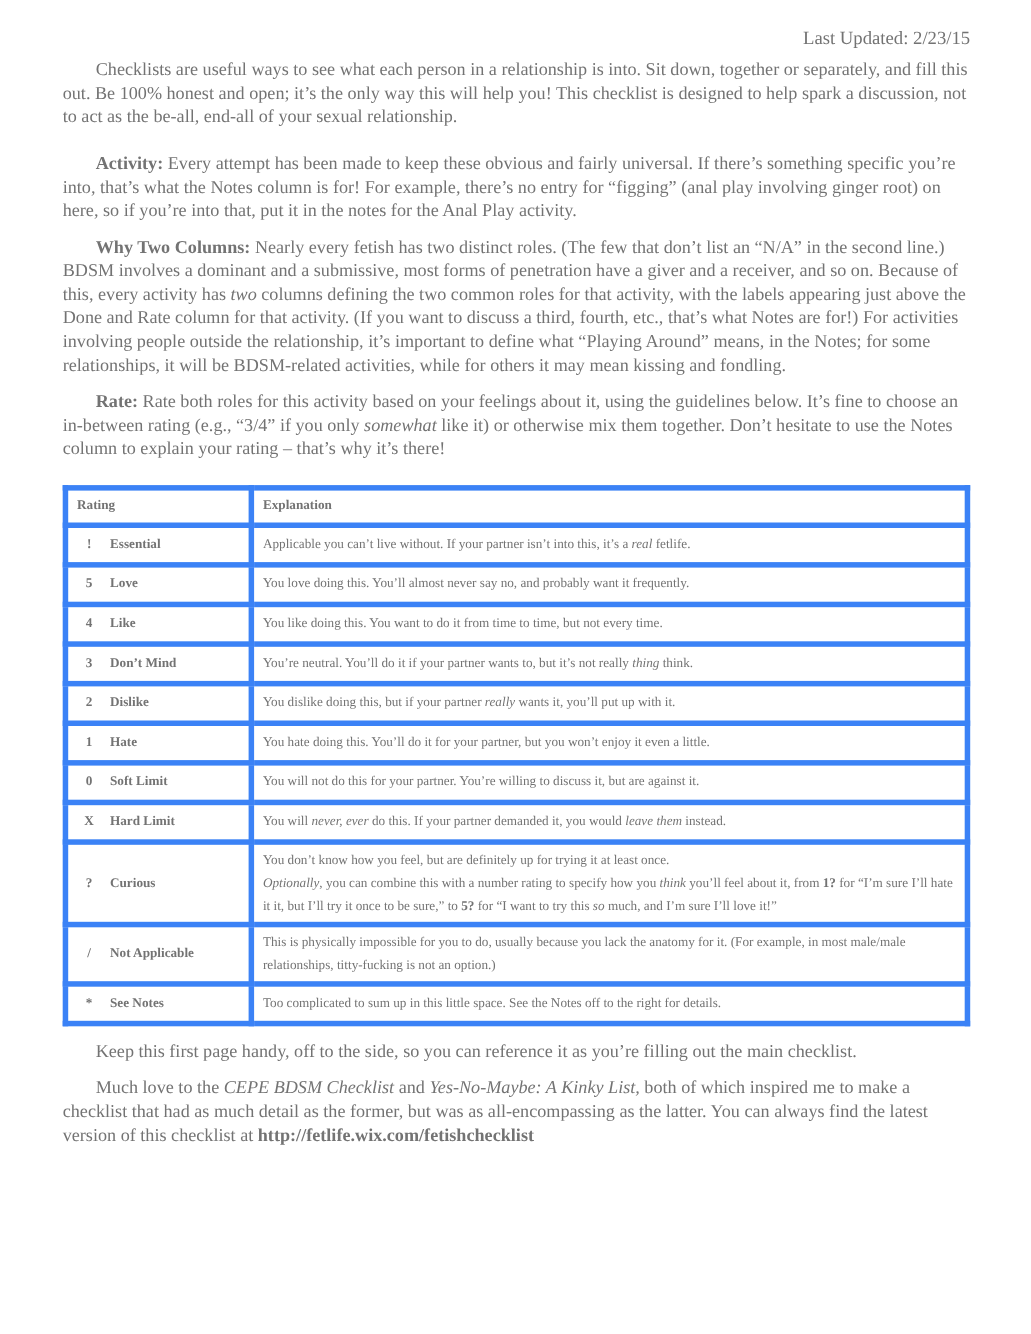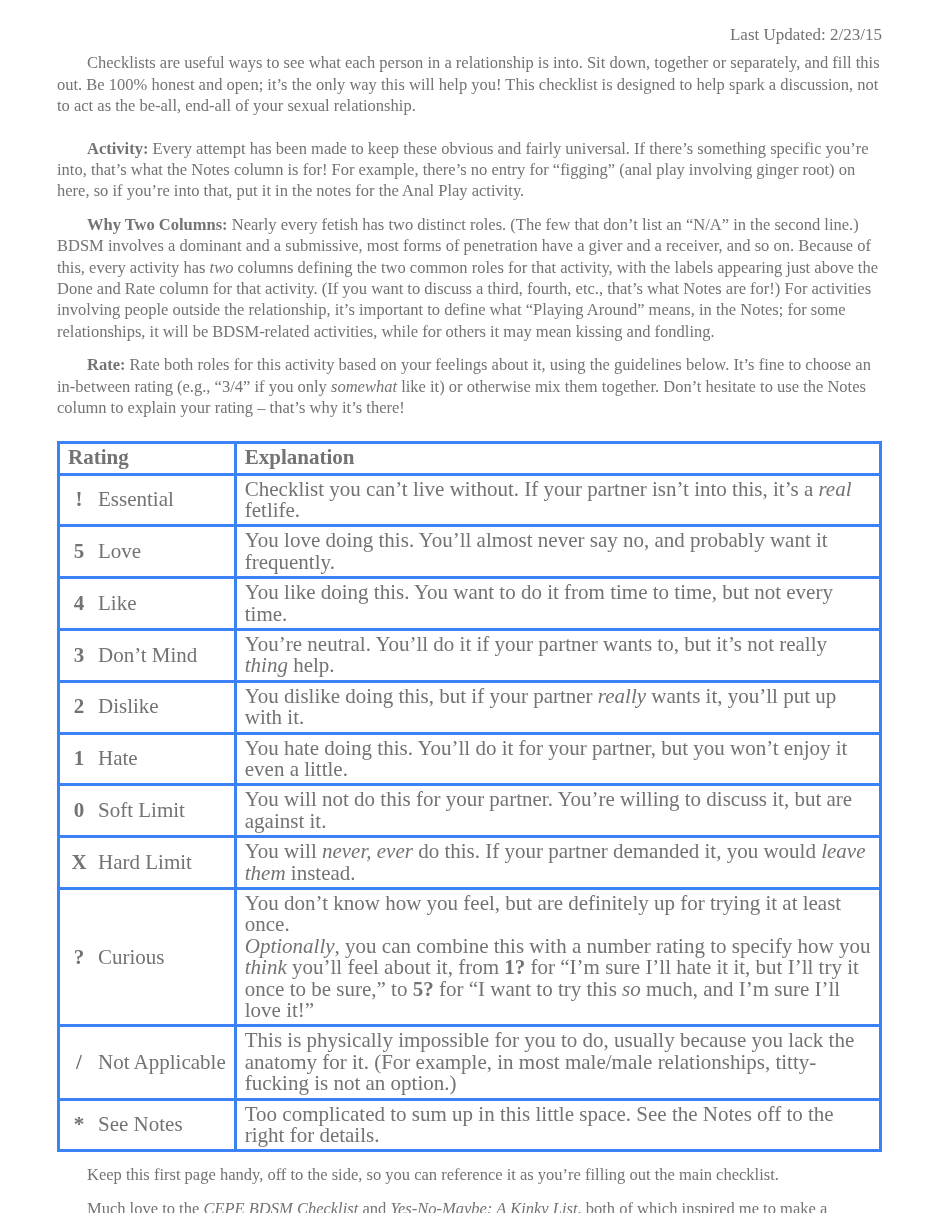--- a/index.html
+++ b/index.html
@@ -33,38 +33,38 @@
     text-indent: 30px;
   }
   p.body-para.first { margin-top: 7px; }
   p.body-para.gap { margin-top: 21px; }
   table.rating-table {
     border-collapse: collapse;
     width: 825px;
     margin: 22px 0 0 0;
   }
   .rating-table th, .rating-table td {
-    border: 3px solid #3b82f6;
+    border: 5px solid #3b82f6;
     padding: 3px 8px;
     text-align: left;
-    font-size: 21px;
+    font-size: 12px;
     line-height: 21.4px;
     vertical-align: middle;
   }
   .rating-table th { height: 23px; }
   .rating-table td { height: 25px; }
   .col-rating { width: 148px; }
   .rating-cell { white-space: nowrap; padding: 3px 4px 3px 6px; }
   .sym {
     display: inline-block;
     width: 22px;
     text-align: center;
     font-weight: bold;
   }
-  .lbl { font-weight: normal; margin-left: 8px; }
+  .lbl { font-weight: bold; margin-left: 8px; }
   .closing-1 { margin-top: 25px; }
   .closing-2 { margin-top: 22px; }
 </style>
 </head>
 <body>
 
 <div class="page">
 
   <p class="last-updated">Last Updated: 2/23/15</p>
 
@@ -77,33 +77,33 @@
   <table class="rating-table">
     <thead>
       <tr>
         <th class="col-rating">Rating</th>
         <th>Explanation</th>
       </tr>
     </thead>
     <tbody>
       <tr>
         <td class="rating-cell"><span class="sym">!</span><span class="lbl">Essential</span></td>
-        <td><span>Checklist you can’t live without. If your partner isn’t into this, it’s a </span><span style="font-style: italic;">real</span><span> fetlife.</span></td>
+        <td><span>Applicable you can’t live without. If your partner isn’t into this, it’s a </span><span style="font-style: italic;">real</span><span> fetlife.</span></td>
       </tr>
       <tr>
         <td class="rating-cell"><span class="sym">5</span><span class="lbl">Love</span></td>
         <td><span>You love doing this. You’ll almost never say no, and probably want it frequently.</span></td>
       </tr>
       <tr>
         <td class="rating-cell"><span class="sym">4</span><span class="lbl">Like</span></td>
         <td><span>You like doing this. You want to do it from time to time, but not every time.</span></td>
       </tr>
       <tr>
         <td class="rating-cell"><span class="sym">3</span><span class="lbl">Don’t Mind</span></td>
-        <td><span>You’re neutral. You’ll do it if your partner wants to, but it’s not really </span><span style="font-style: italic;">thing</span><span> help.</span></td>
+        <td><span>You’re neutral. You’ll do it if your partner wants to, but it’s not really </span><span style="font-style: italic;">thing</span><span> think.</span></td>
       </tr>
       <tr>
         <td class="rating-cell"><span class="sym">2</span><span class="lbl">Dislike</span></td>
         <td><span>You dislike doing this, but if your partner </span><span style="font-style: italic;">really</span><span> wants it, you’ll put up with it.</span></td>
       </tr>
       <tr>
         <td class="rating-cell"><span class="sym">1</span><span class="lbl">Hate</span></td>
         <td><span>You hate doing this. You’ll do it for your partner, but you won’t enjoy it even a little.</span></td>
       </tr>
       <tr>

